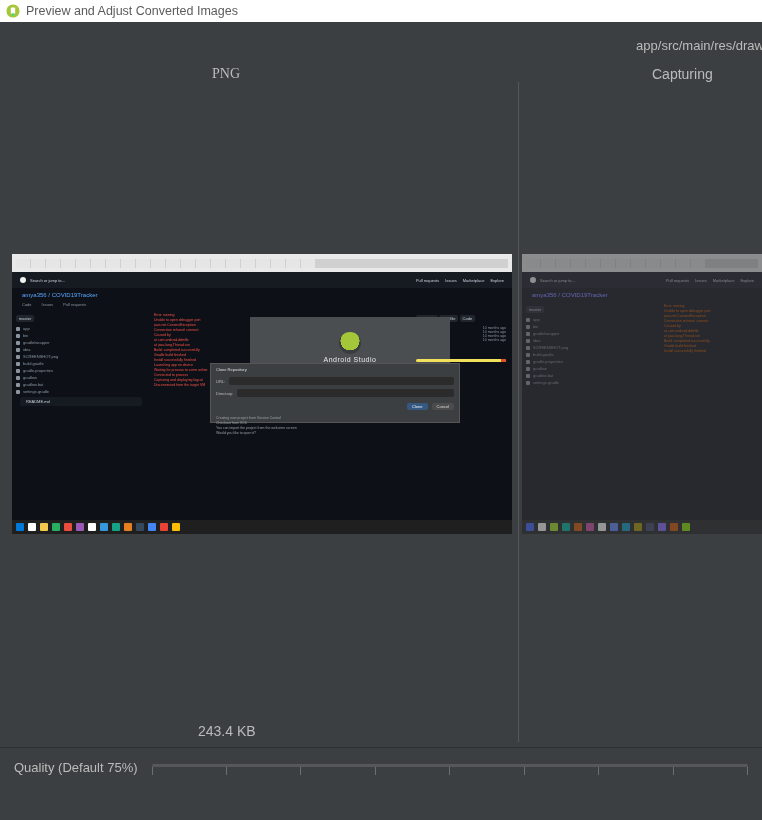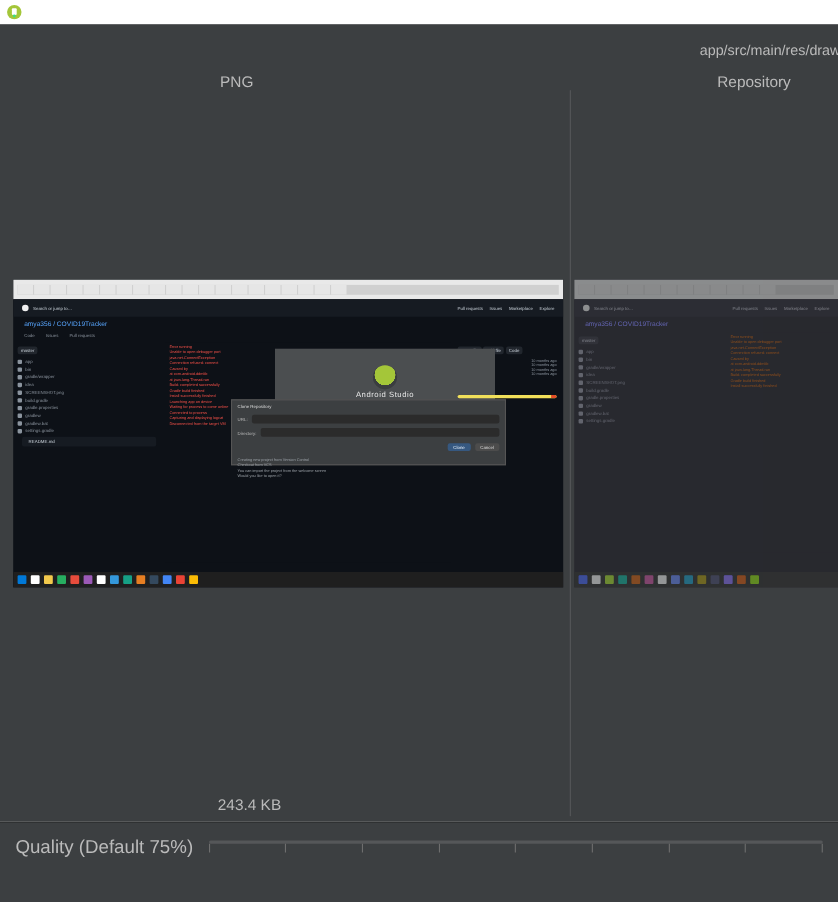--- a/index.html
+++ b/index.html
@@ -40,21 +40,21 @@
     color: #bbbbbb;
     font-size: 13px;
     white-space: nowrap;
   }
   .col-header {
     position: absolute;
     top: 44px;
     color: #bbbbbb;
     font-size: 14px;
   }
-  .col-header.left  { left: 200px; }
+  .col-header.left  { left: 212px; font-family: Liberation Serif, serif; }
   .col-header.right { left: 652px; }
 
   .divider {
     position: absolute;
     left: 518px;
     top: 60px;
     width: 0;
     height: 660px;
     border-left: 1px solid #555759;
   }
@@ -180,47 +180,48 @@
   
   .bottom {
     height:73px;
     background:#3c3f41;
     border-top:1px solid #2d2f30;
     display:flex; align-items:flex-start;
     padding:10px 14px 0;
     box-sizing:border-box;
     gap:14px;
   }
-  .q-label{ color:#bbbbbb; font-size:17px; margin-top:2px; white-space:nowrap;}
+  .q-label{ color:#bbbbbb; font-size:13px; margin-top:2px; white-space:nowrap;}
   .slider-wrap{ flex:1; position:relative; height:32px; }
   .slider-track{
     position:absolute; left:0; right:0; top:6px; height:3px;
     background:#555759; border-radius:2px;
   }
   .slider-ticks{
     position:absolute; left:0; right:0; top:9px; height:14px;
     display:flex; justify-content:space-between;
   }
   .slider-ticks span{ width:1px; height:8px; background:#6e6e6e; }
 </style>
 </head>
 <body>
 
 <div class="titlebar">
   <svg class="app-icon" viewBox="0 0 32 32">
     <circle cx="16" cy="16" r="15" fill="#a4c639"></circle>
     <rect x="11" y="8" width="10" height="14" rx="2" fill="#fff"></rect>
     <circle cx="16" cy="24" r="3" fill="#3ddc84"></circle>
   </svg>
+  <span>Preview and Adjust Converted Images</span>
 </div>
 
 <div class="workspace">
   <div class="path-label">app/src/main/res/draw</div>
   <div class="col-header left">PNG</div>
-  <div class="col-header right">Repository</div>
+  <div class="col-header right">Capturing</div>
   <div class="divider"></div>
 
   <div class="thumb left">
     <div class="browser-chrome">
       <div class="tab-strip">
         <span></span>
           <span></span>
           <span></span>
           <span></span>
           <span></span>

